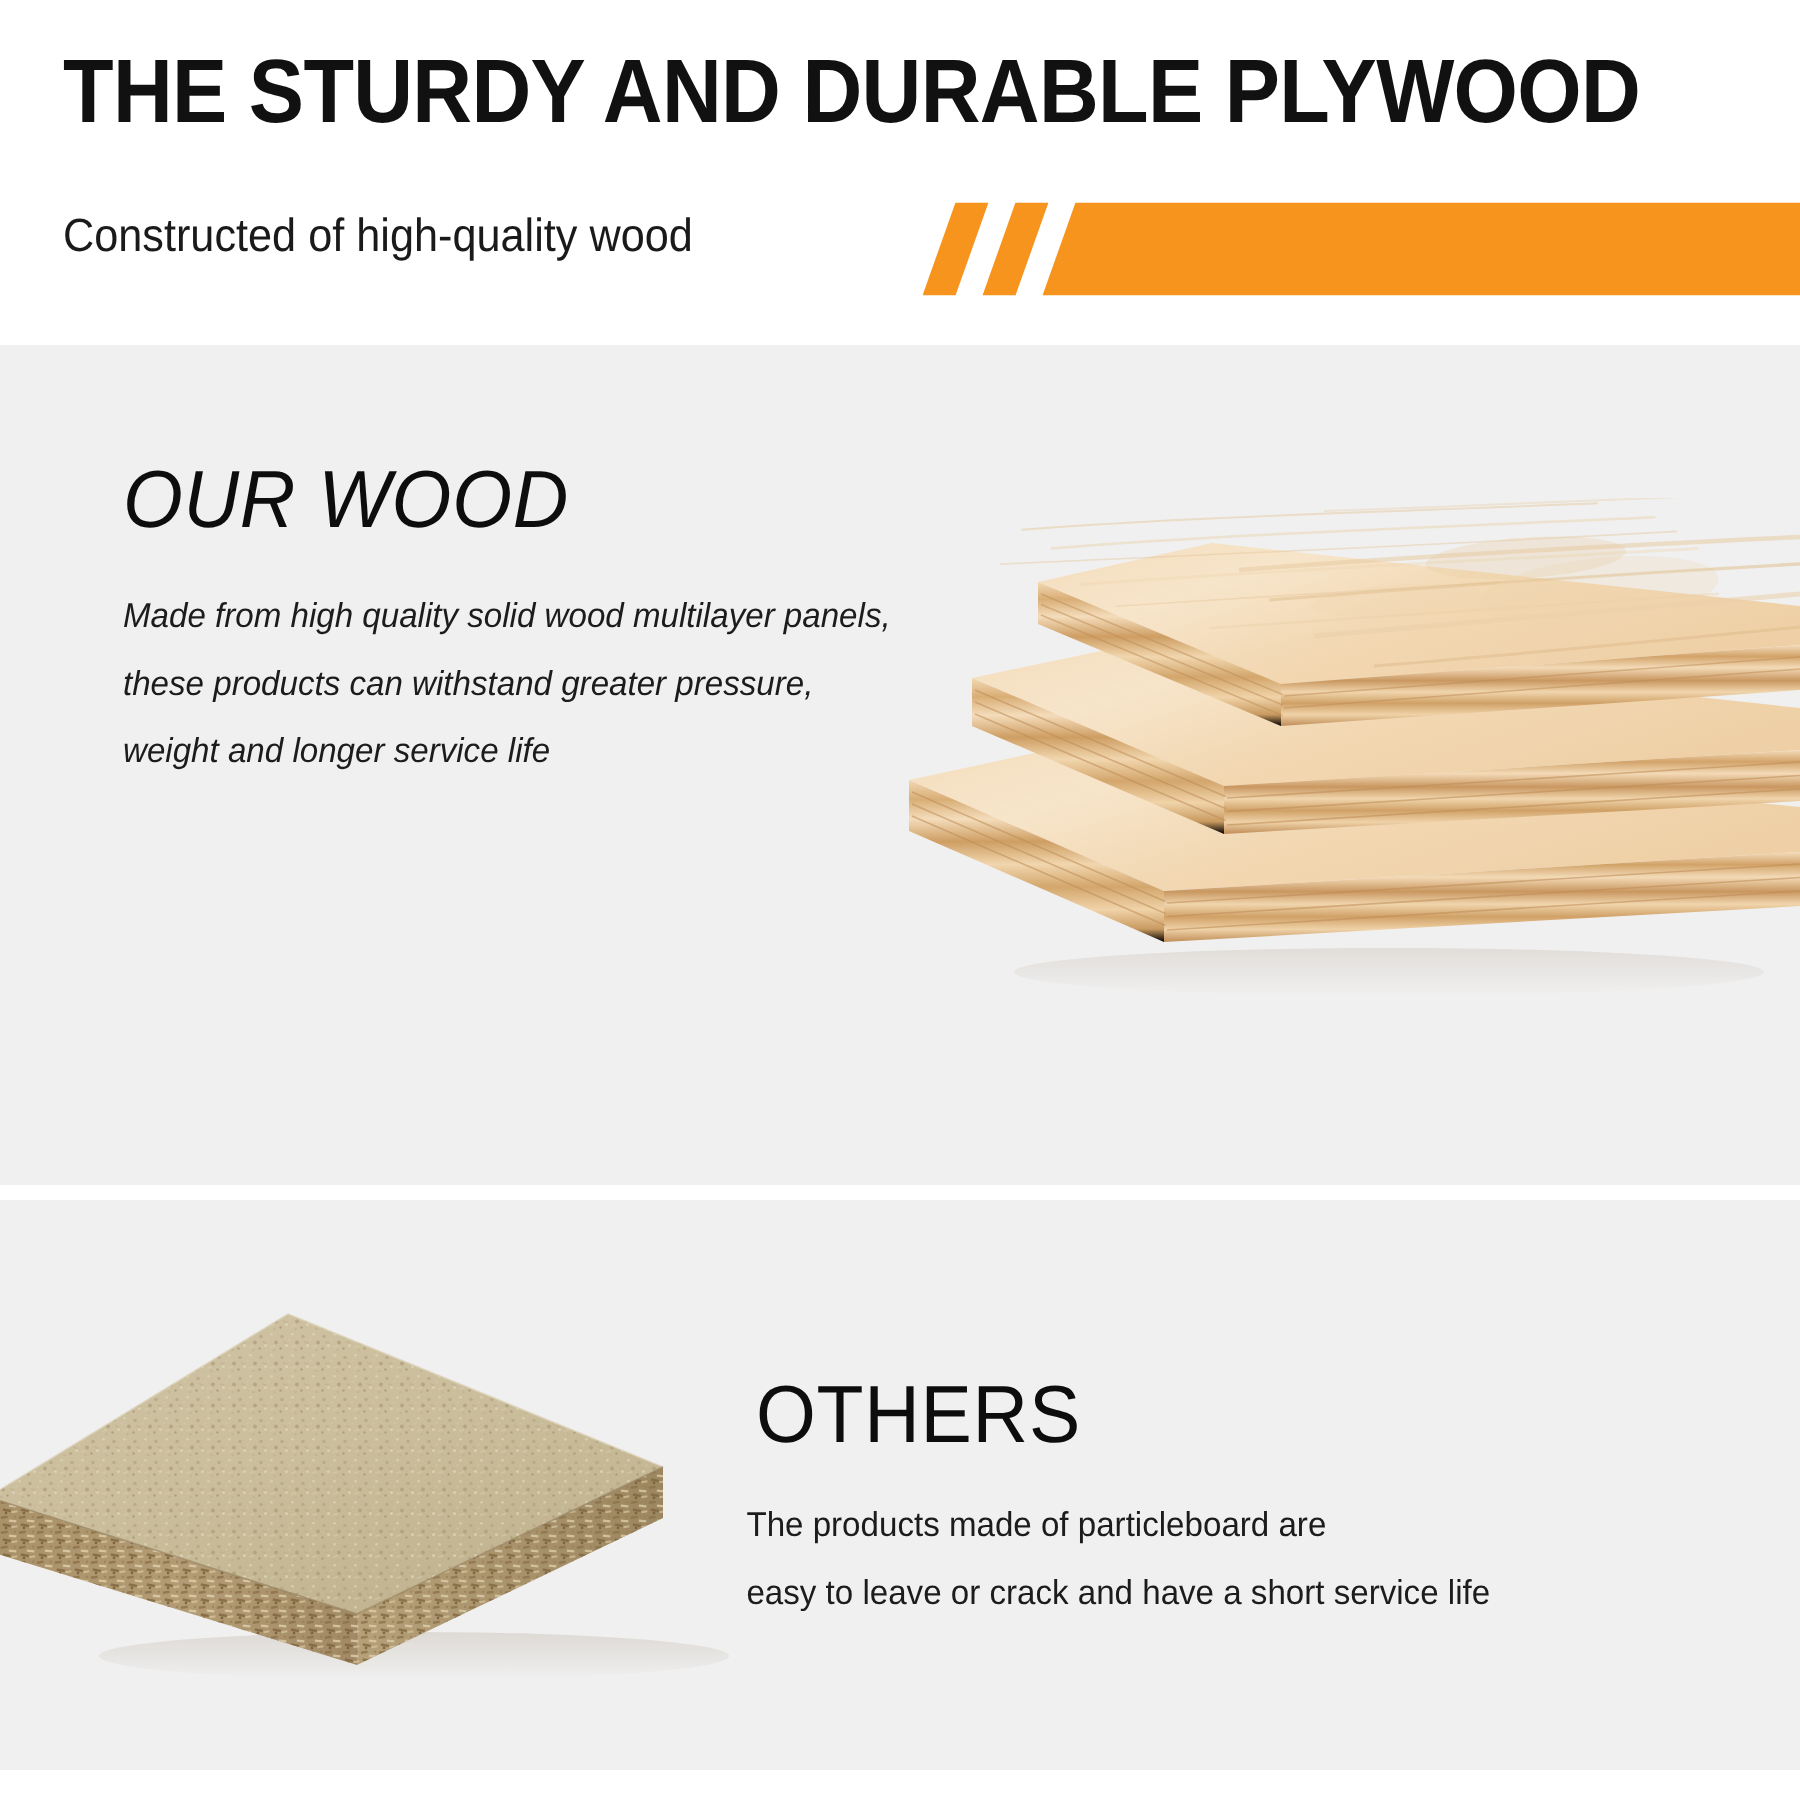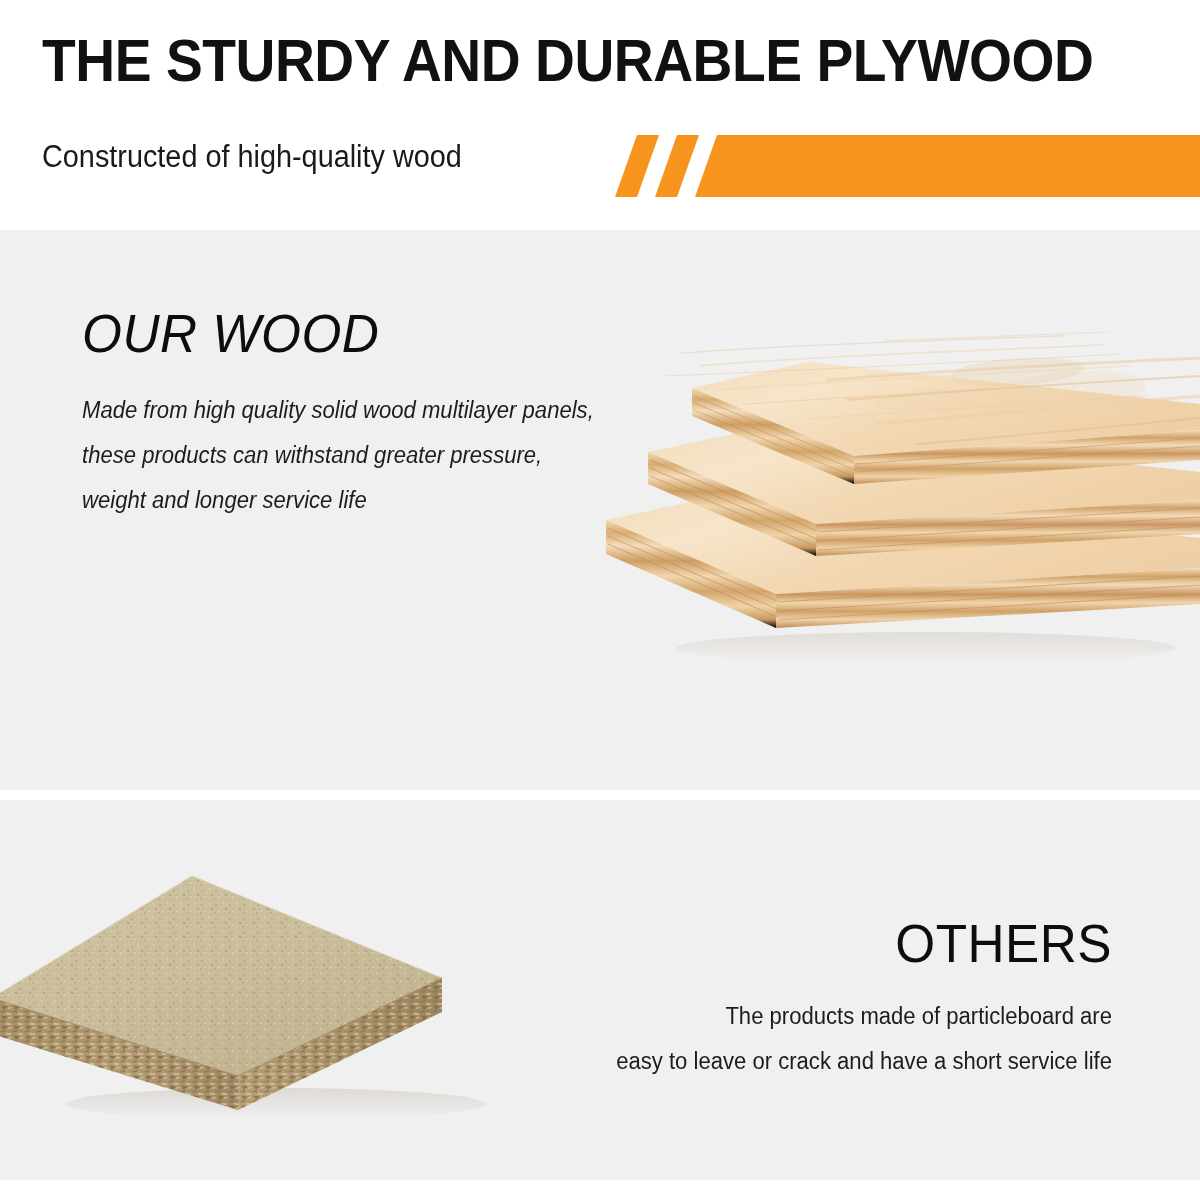--- a/index.html
+++ b/index.html
@@ -78,21 +78,20 @@
     left: 82px;
     top: 305px;
     width: 620px;
     font-style: italic;
   }
   #others-block {
     position: absolute;
     right: 88px;
     top: 915px;
     width: 640px;
-    text-align: right;
   }
   .section-heading {
     font-size: 54px;
     font-weight: 400;
     color: #0d0d0d;
     letter-spacing: 0.5px;
     line-height: 1.05;
     margin: 0 0 26px 0;
     transform: scaleX(0.95);
   }

